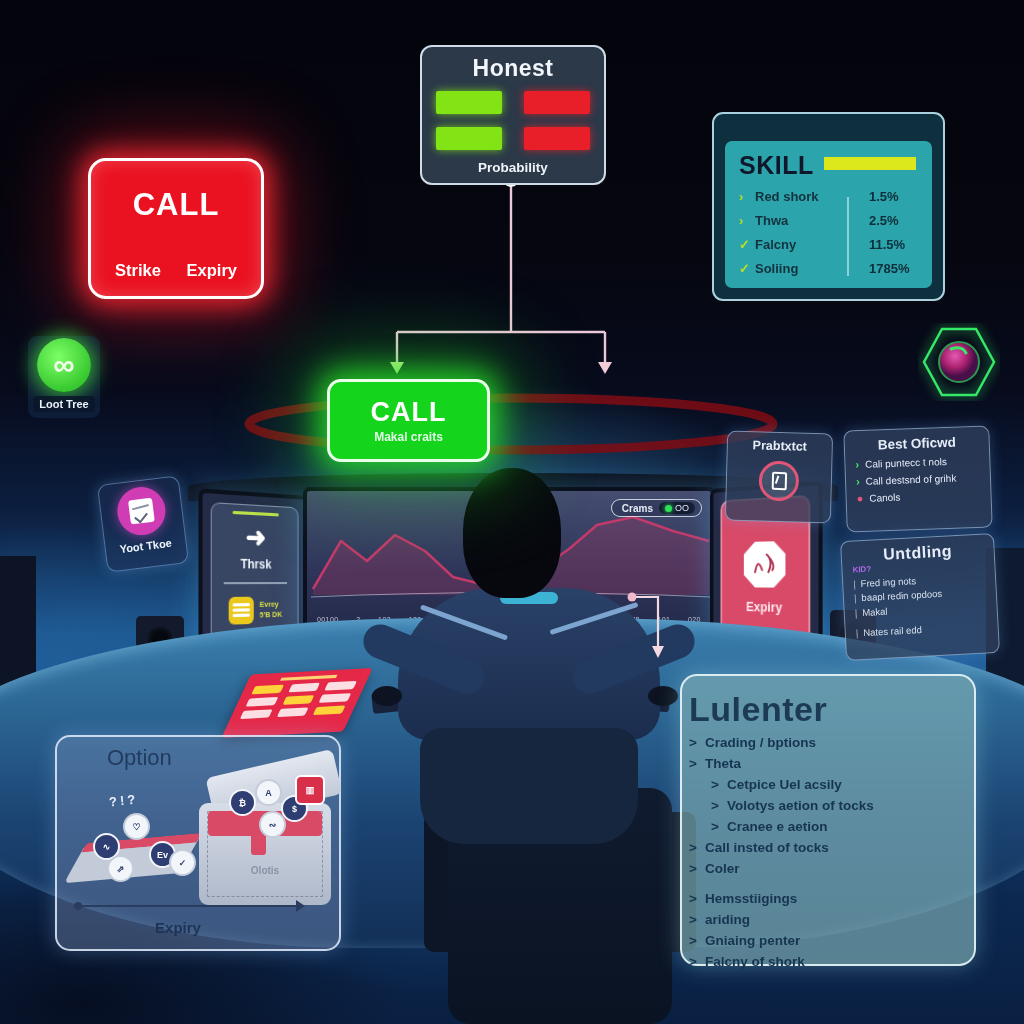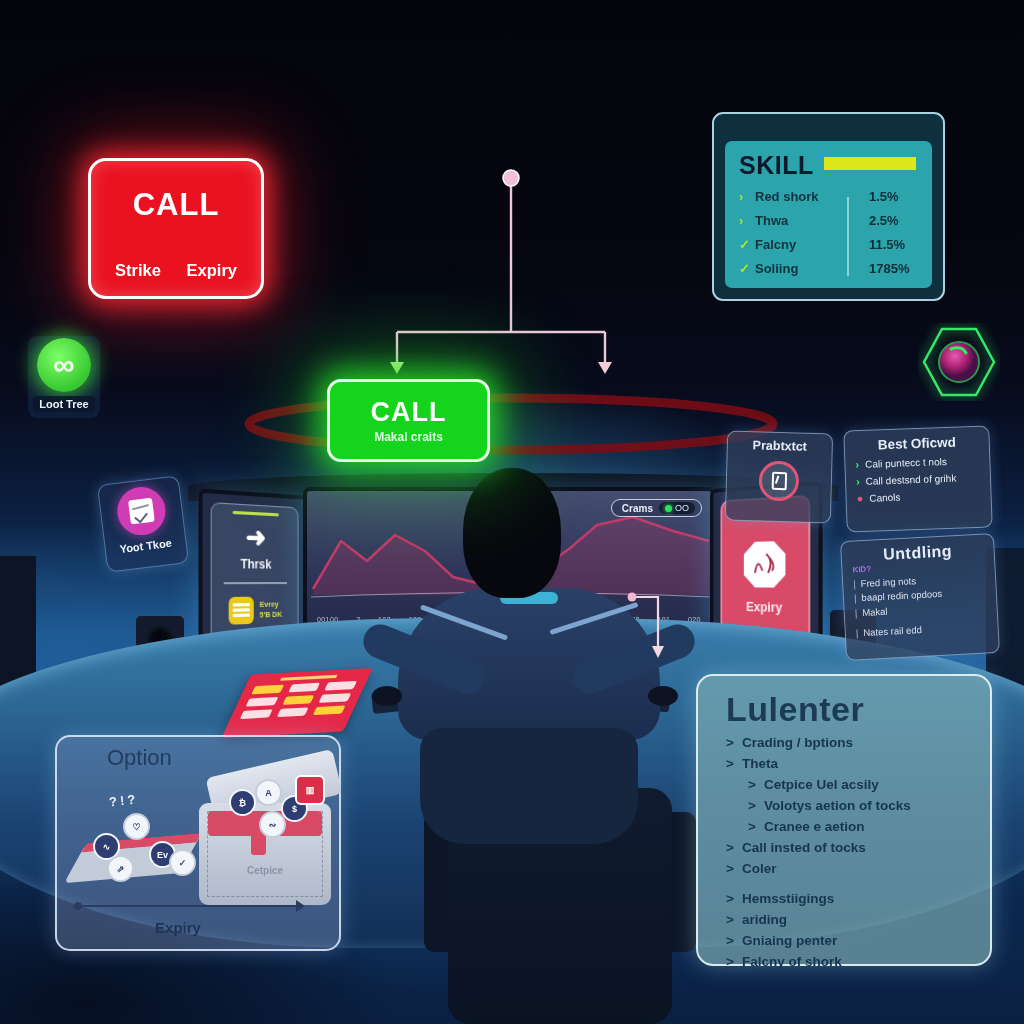--- a/index.html
+++ b/index.html
@@ -148,21 +148,21 @@
   .tok.n{background:#2e3e72;border:2px solid #f2f5fa;color:#fff;}
   .tok.w{background:#f2f5fa;border:2px solid #c4cdda;color:#2e3e72;}
   .tok.r{background:#d8304a;border:2px solid #fff;color:#fff;border-radius:6px;}
   .t1{left:36px;top:96px;} .t2{left:66px;top:76px;} .t3{left:92px;top:104px;} .t4{left:50px;top:118px;} .t5{left:112px;top:112px;}
   .t6{left:172px;top:52px;} .t7{left:198px;top:42px;} .t8{left:224px;top:58px;} .t9{left:238px;top:38px;width:30px;height:30px;} .t10{left:202px;top:74px;}
   .measure{position:absolute;left:20px;top:168px;width:226px;height:2px;background:#2a3d5e;}
   .measure::before{content:"";position:absolute;left:-3px;top:-3px;width:8px;height:8px;border-radius:50%;background:#2a3d5e;}
   .measure::after{content:"";position:absolute;right:-2px;top:-5px;border-left:9px solid #2a3d5e;border-top:6px solid transparent;border-bottom:6px solid transparent;}
   .option .cap{position:absolute;left:0;right:40px;top:182px;text-align:center;color:#1e3356;font-size:15px;font-weight:800;}
   
-  .lul{left:680px;top:674px;width:296px;height:292px;background:rgba(126,174,182,.68);border:2px solid rgba(232,246,249,.9);border-radius:17px;z-index:7;padding:14px 28px;box-shadow:0 0 22px rgba(150,220,235,.35);margin-left:16px;}
+  .lul{left:680px;top:674px;width:296px;height:292px;background:rgba(126,174,182,.68);border:2px solid rgba(232,246,249,.9);border-radius:17px;z-index:7;padding:14px 7px;box-shadow:0 0 22px rgba(150,220,235,.35);}
   .lul .t{color:#1d3a55;font-size:34px;font-weight:800;letter-spacing:.5px;}
   .lrow{display:flex;gap:8px;color:#173450;font-size:13.5px;font-weight:700;margin-top:6px;}
   .lrow.ind{margin-left:22px;}
   .lrow.gap{margin-top:15px;}
   .lrow .ic{font-weight:800;}
 </style>
 </head>
 <body>
 
 <div id="stage">
@@ -277,20 +277,30 @@
     <ellipse cx="511" cy="424" rx="262" ry="26" fill="none" stroke="#7c0d14" stroke-width="9" opacity="0.88"></ellipse>
     <path d="M511,186 L511,332 M397,332 L605,332 M397,332 L397,362 M605,332 L605,362" fill="none" stroke="#ecc9d9" stroke-width="2.4"></path>
     <polygon points="390,362 404,362 397,374" fill="#d4e89a"></polygon>
     <polygon points="598,362 612,362 605,374" fill="#f2cbd8"></polygon>
     <circle cx="511" cy="178" r="8" fill="#f2c0d6" stroke="#ffffff" stroke-width="1.5"></circle>
     <path d="M632,597 L658,597 L658,646" fill="none" stroke="#f5d9e2" stroke-width="2.2"></path>
     <circle cx="632" cy="597" r="4.5" fill="#f2b8cc"></circle>
     <polygon points="652,646 664,646 658,658" fill="#f5d9e2"></polygon>
   </svg>
 
+  <div class="abs honest">
+    <div class="t">Honest</div>
+    <div class="bars">
+      <div class="bar g"></div>
+      <div class="bar r"></div>
+      <div class="bar g"></div>
+      <div class="bar r"></div>
+    </div>
+    <div class="c">Probability</div>
+  </div>
 
   <div class="abs call-left">
     <div class="t">CALL</div>
     <div class="row">
       <span>Strike</span>
       <span>Expiry</span>
     </div>
   </div>
 
   <div class="abs loot-tile">
@@ -398,21 +408,21 @@
   </div>
 
   <div class="abs option">
     <div class="t">Option</div>
     <div class="marks">?!?</div>
     <div class="tray"></div>
     <div class="lid"></div>
     <div class="lbody">
       <div class="pink"></div>
         <div class="latch"></div>
-      <div class="lab">Cetpice</div>
+      <div class="lab">Olotis</div>
     </div>
     <span class="tok n t1">
         <span>∿</span>
       </span>
     <span class="tok w t2">
         <span>♡</span>
       </span>
     <span class="tok n t3">
         <span>Ev</span>
       </span>

